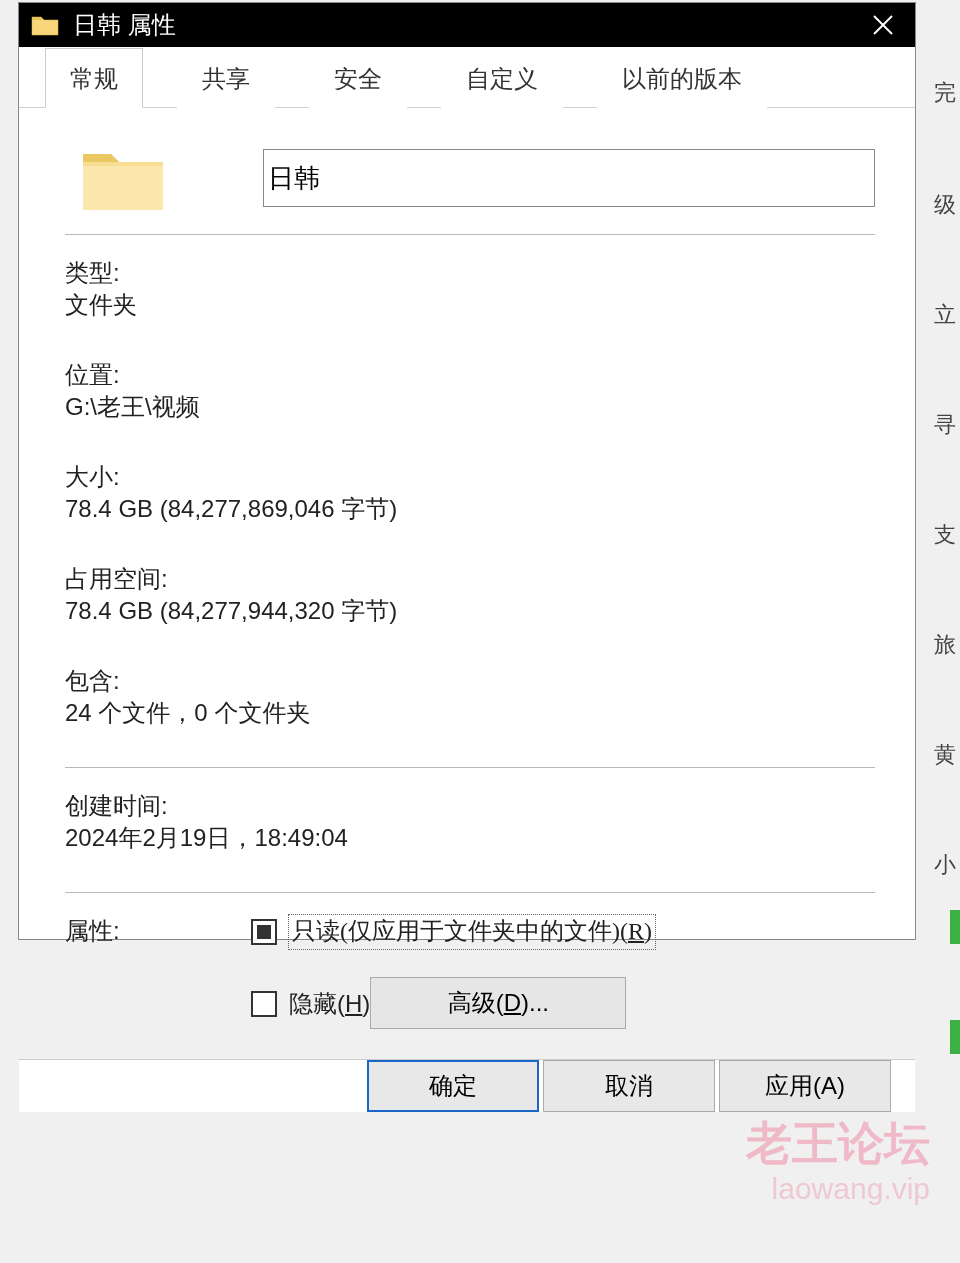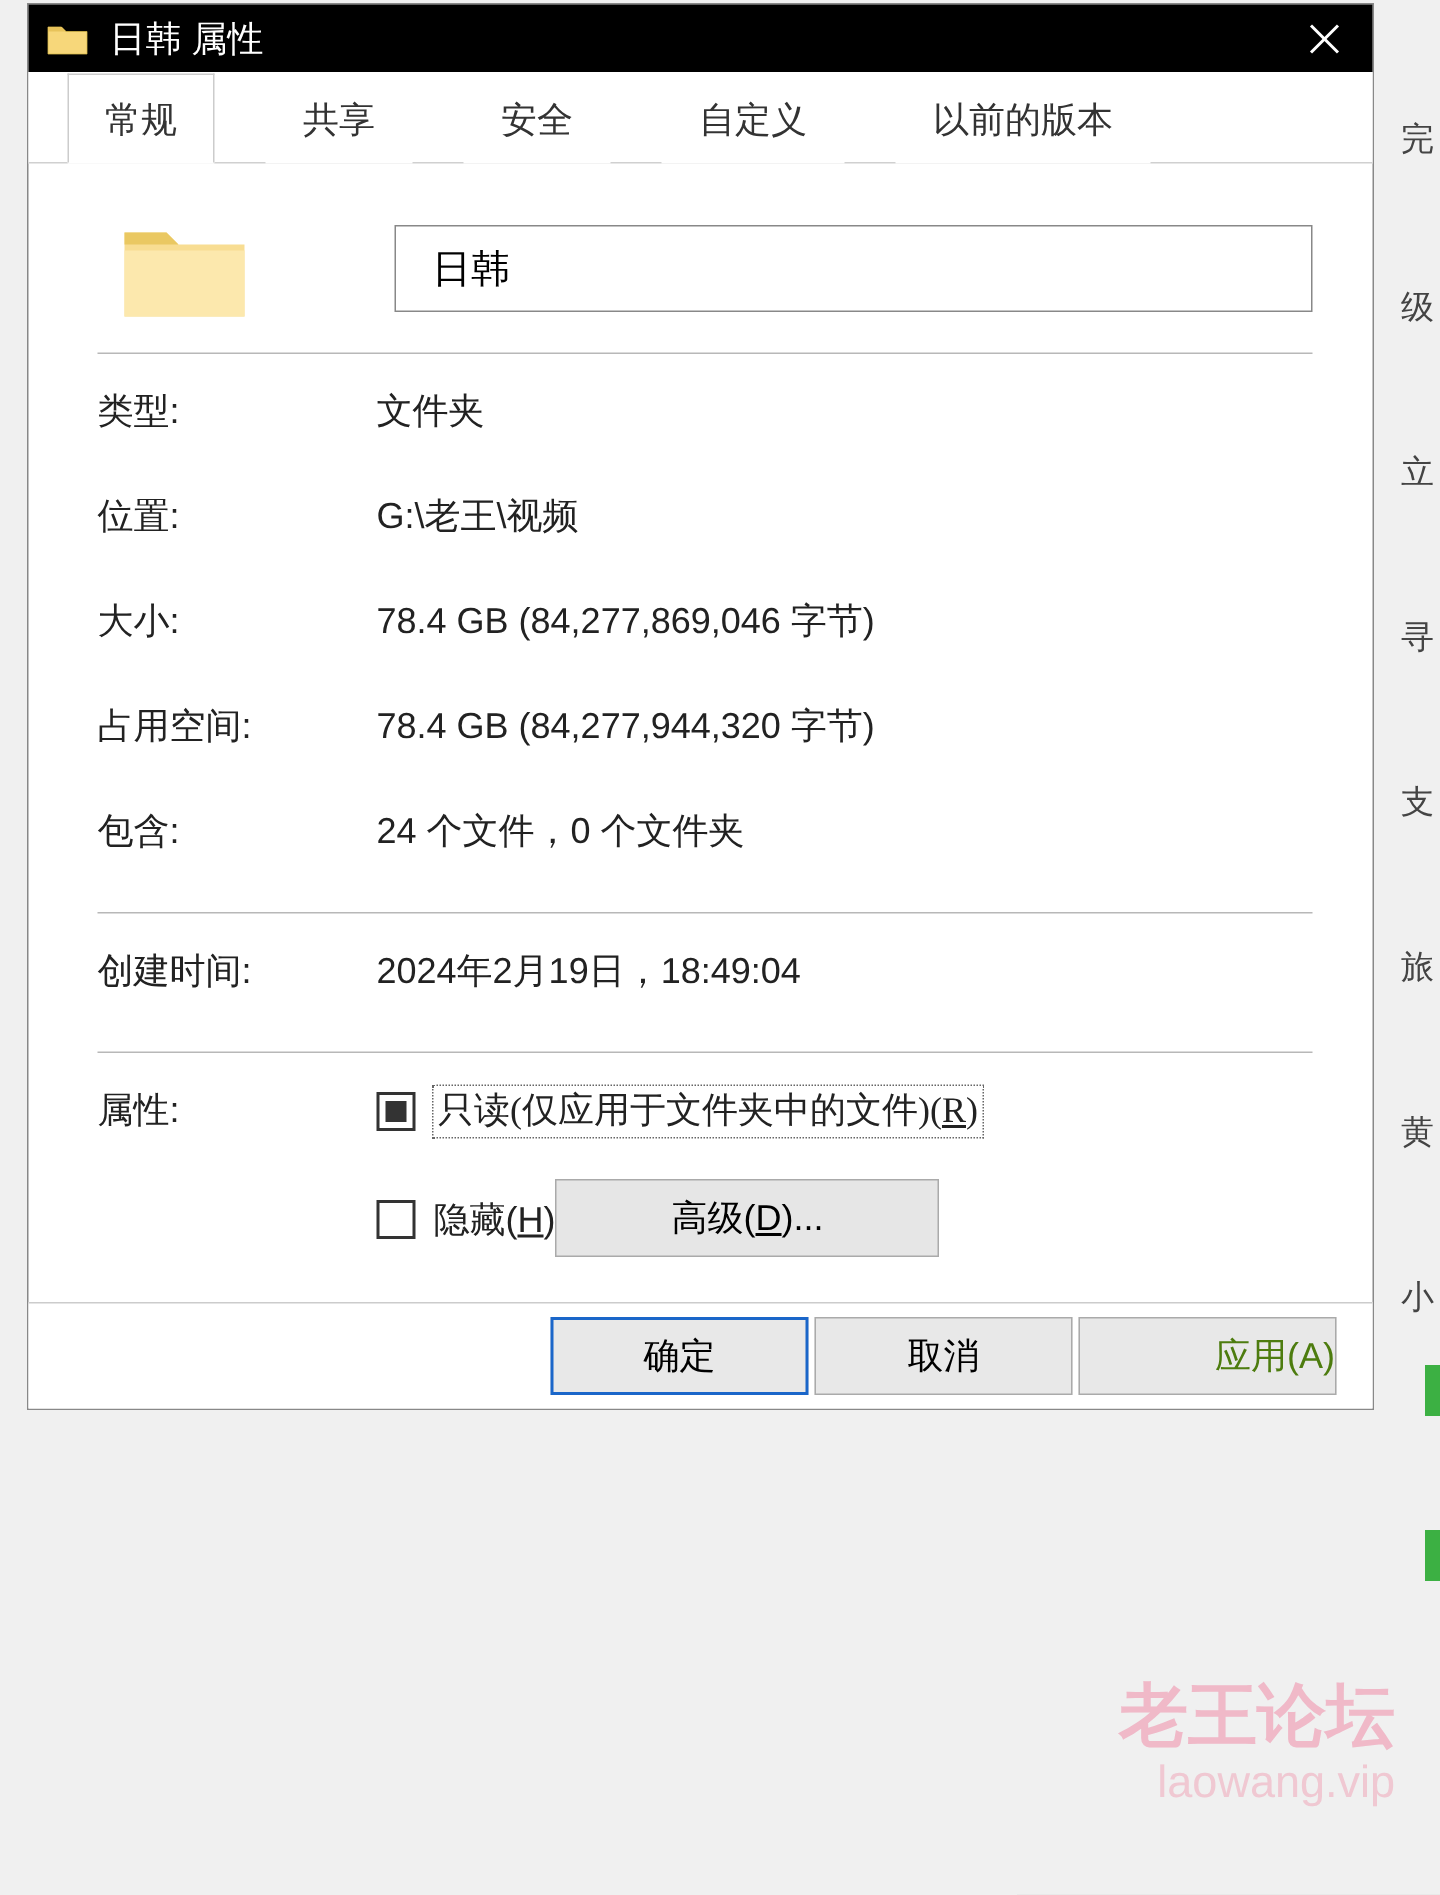--- a/index.html
+++ b/index.html
@@ -96,33 +96,34 @@
 .big-folder {
   width: 88px;
   height: 76px;
   margin-left: 14px;
   margin-right: 96px;
 }
 .name-input {
   flex: 1;
   height: 58px;
   border: 1px solid #888;
-  padding: 0 24px;
+  padding: 0 4px;
   font-size: 26px;
   font-family: inherit;
   outline: none;
 }
 .hr {
   border: none;
   border-top: 1px solid #b8b8b8;
   margin: 14px 0 22px 0;
 }
 .prop-row {
   display: flex;
   margin-bottom: 38px;
+  flex-direction: column;
 }
 .prop-label {
   width: 186px;
 }
 .prop-value {
   flex: 1;
 }
 .attr-section {
   display: flex;
 }
@@ -186,23 +187,22 @@
   font-size: 24px;
   font-family: inherit;
   background: #e8e8e8;
   border: 1px solid #aaa;
   cursor: pointer;
 }
 .dlg-btn.primary {
   border: 2px solid #1a66c9;
 }
 .dlg-btn:disabled {
-  color: #4d7c0f;
+  color: #000000;
   cursor: default;
-  text-align: right;
 }
 .watermark {
   position: absolute;
   right: 30px;
   bottom: 56px;
   font-size: 46px;
   font-weight: bold;
   color: rgba(240, 130, 160, 0.5);
   pointer-events: none;
   text-align: right;

